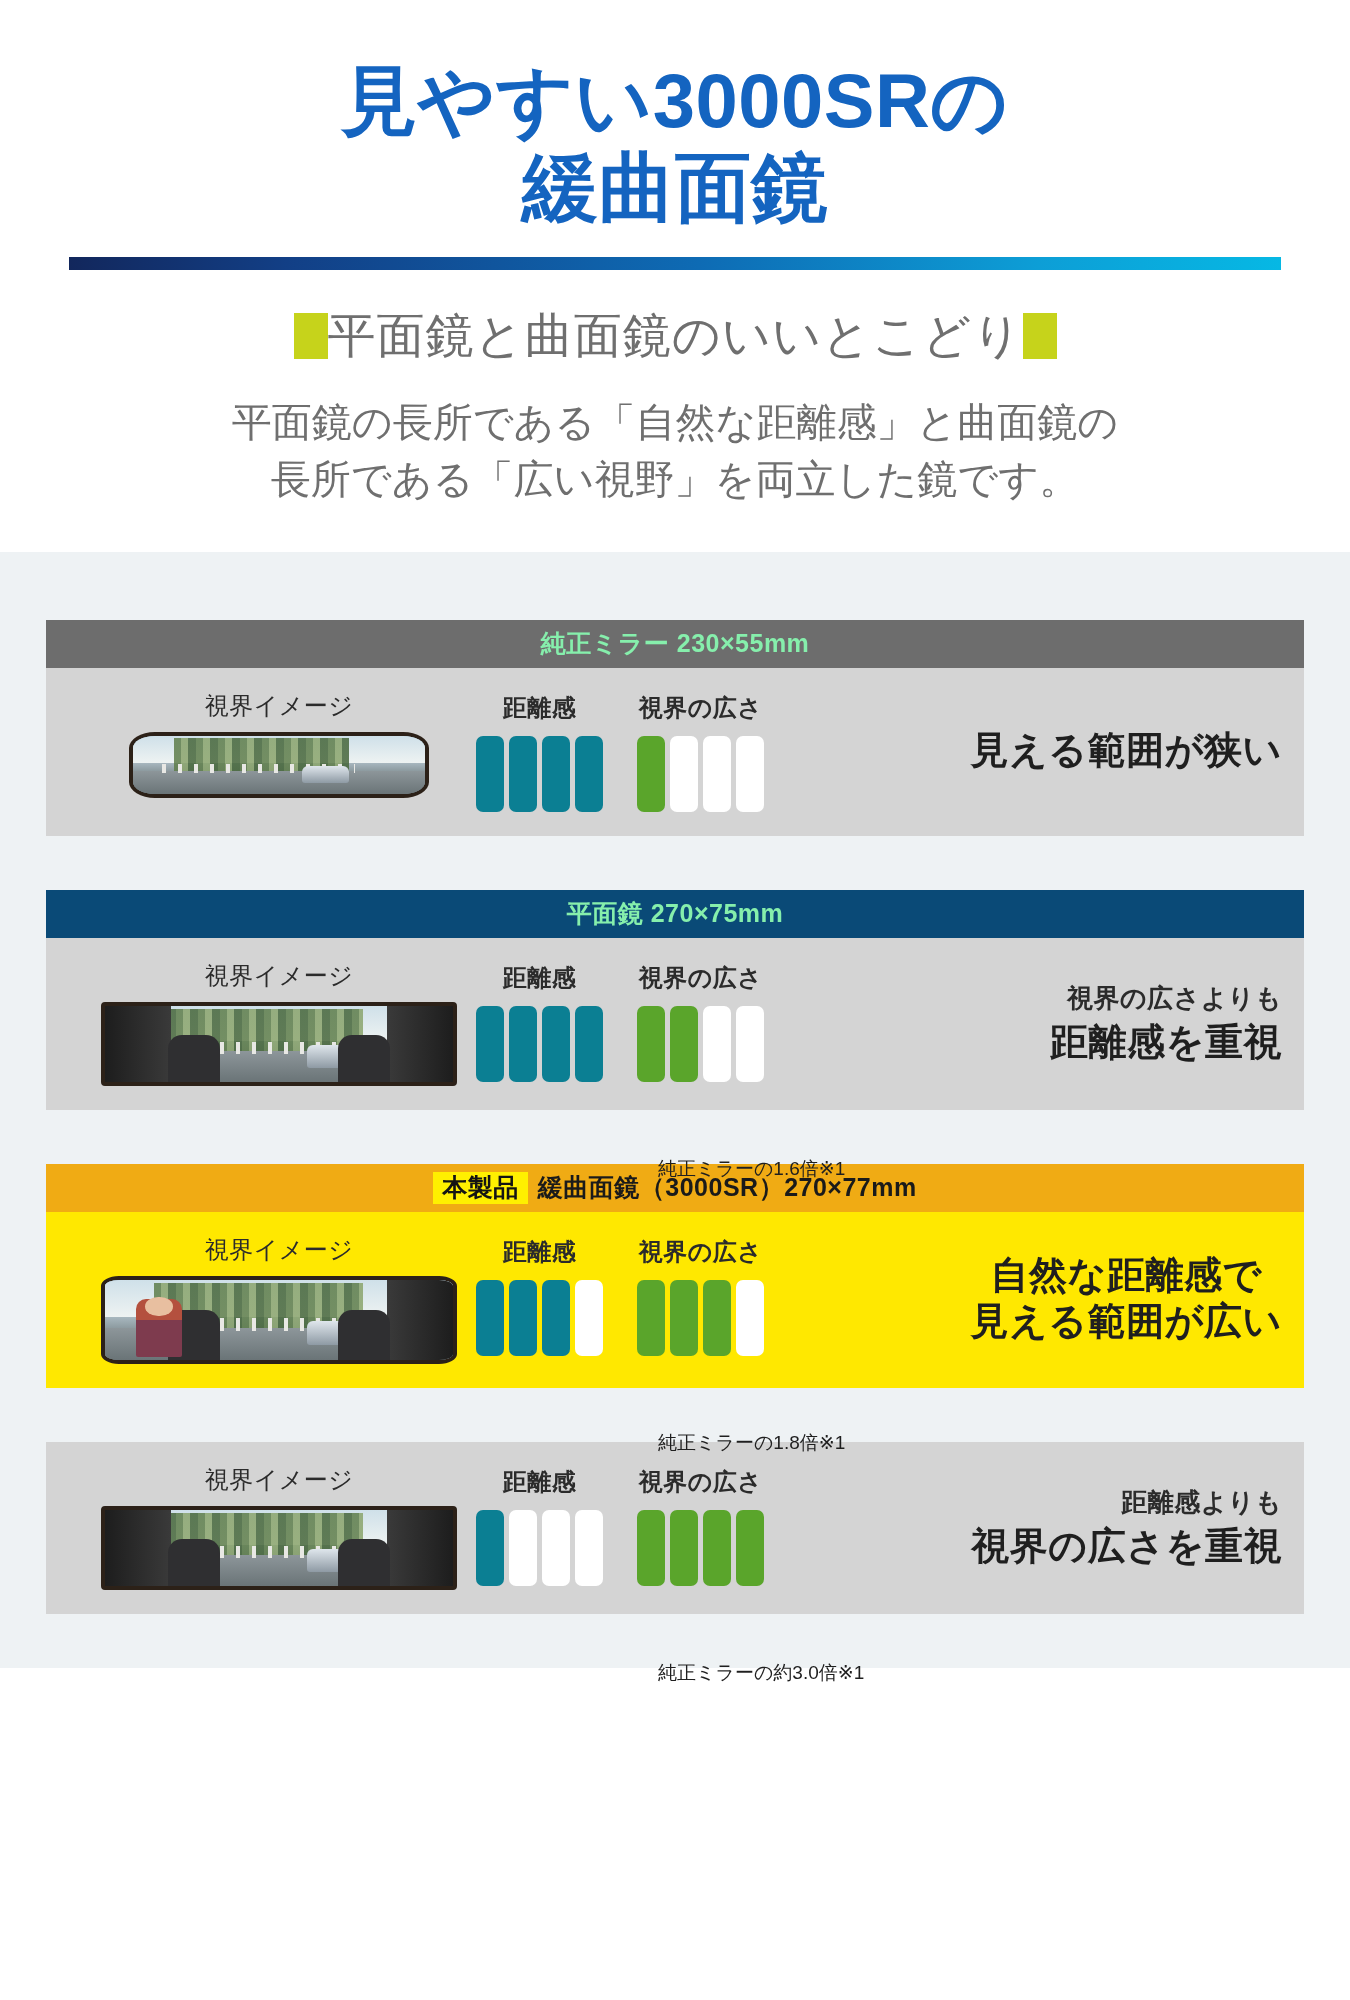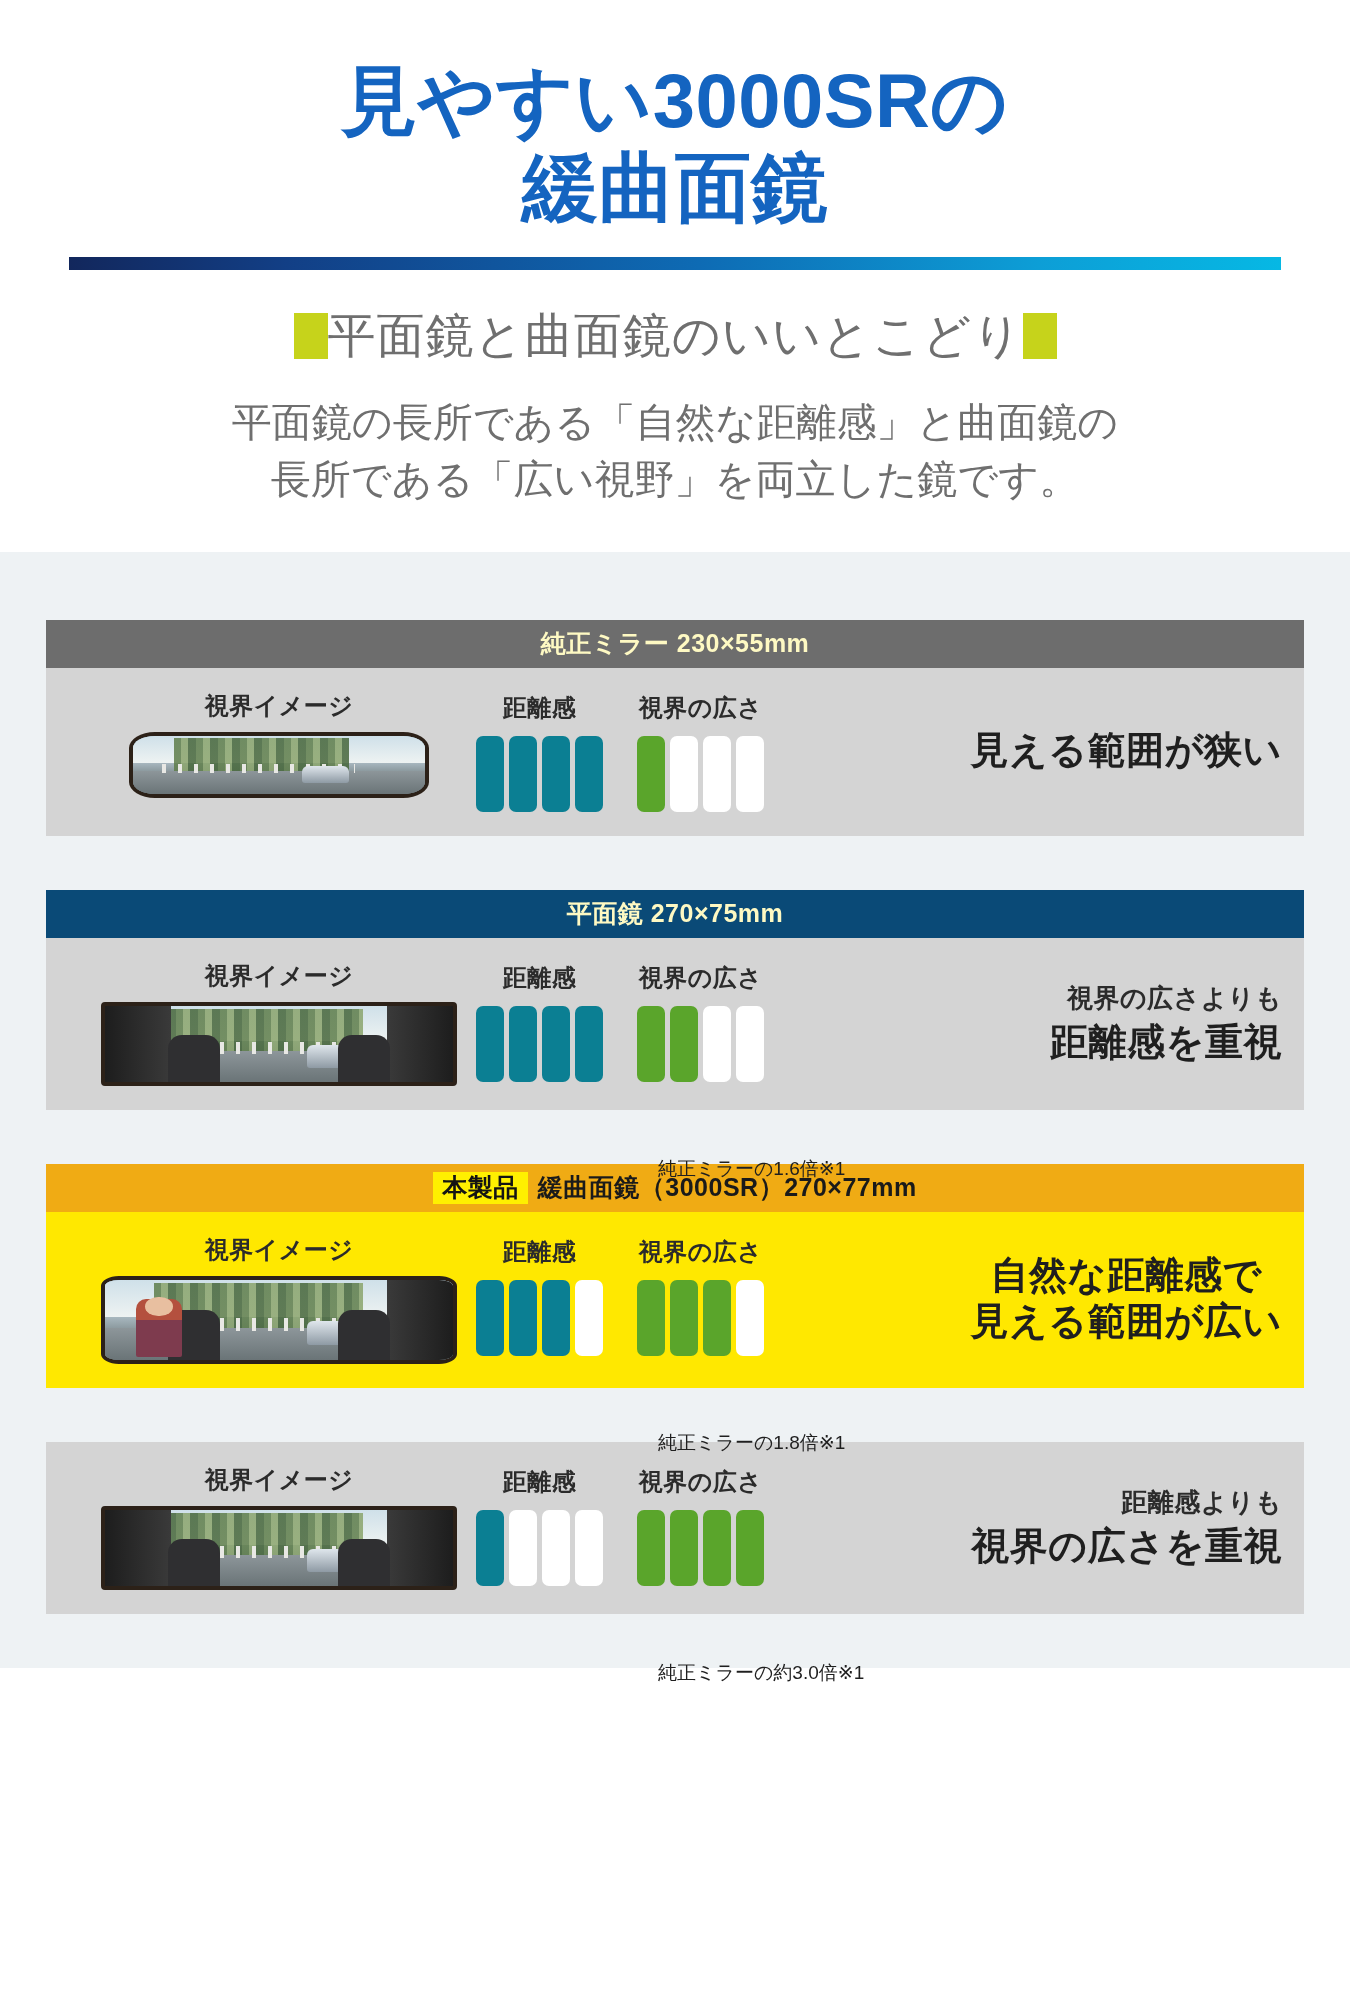--- a/index.html
+++ b/index.html
@@ -68,21 +68,21 @@
 
   .card { width: 1258px; margin: 0 auto 54px; }
   .card:last-child { margin-bottom: 0; }
 
   .card-header {
     height: 48px;
     display: flex;
     align-items: center;
     justify-content: center;
     gap: 10px;
-    color: #fef9c3;
+    color: #86efac;
     font-size: 25px;
     font-weight: 700;
     letter-spacing: 0.5px;
   }
   .card-header.gray   { background: #6d6d6d; }
   .card-header.navy   { background: #0a4a77; margin-top: 28px; }
   .card-header.amber  { background: #f0ab14; color: #1a1a1a; }
 
   .badge {
     background: #fff000;
@@ -106,21 +106,21 @@
   .view-col {
     width: 430px;
     padding-left: 36px;
     display: flex;
     flex-direction: column;
     align-items: center;
   }
   .view-label {
     color: #2b2b2b;
     font-size: 24px;
-    font-weight: 700;
+    font-weight: 400;
     margin-bottom: 10px;
     letter-spacing: 0.5px;
   }
   .mirror-frame {
     border: 4px solid #2c2118;
     border-radius: 4px;
     overflow: hidden;
     background: #6d7f86;
     position: relative;
   }

